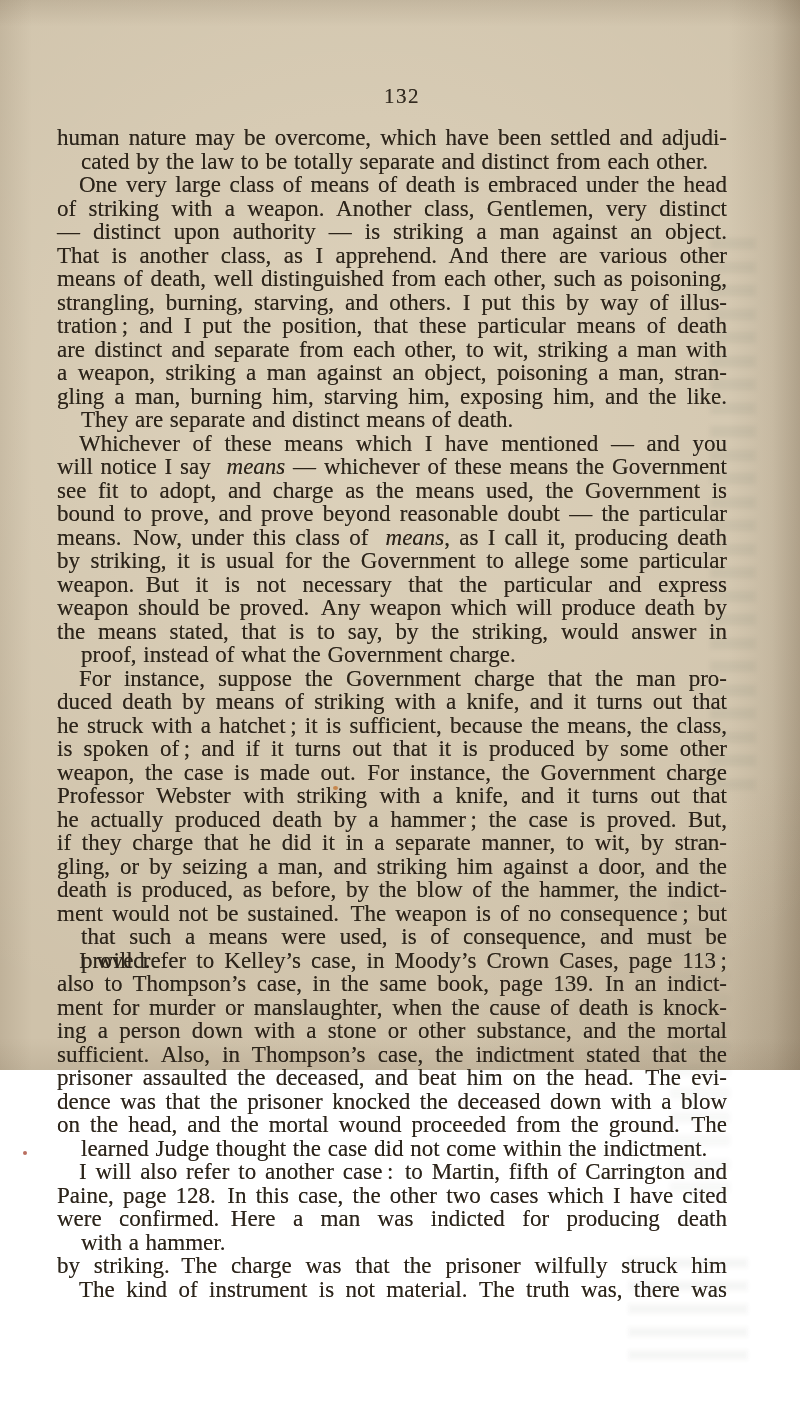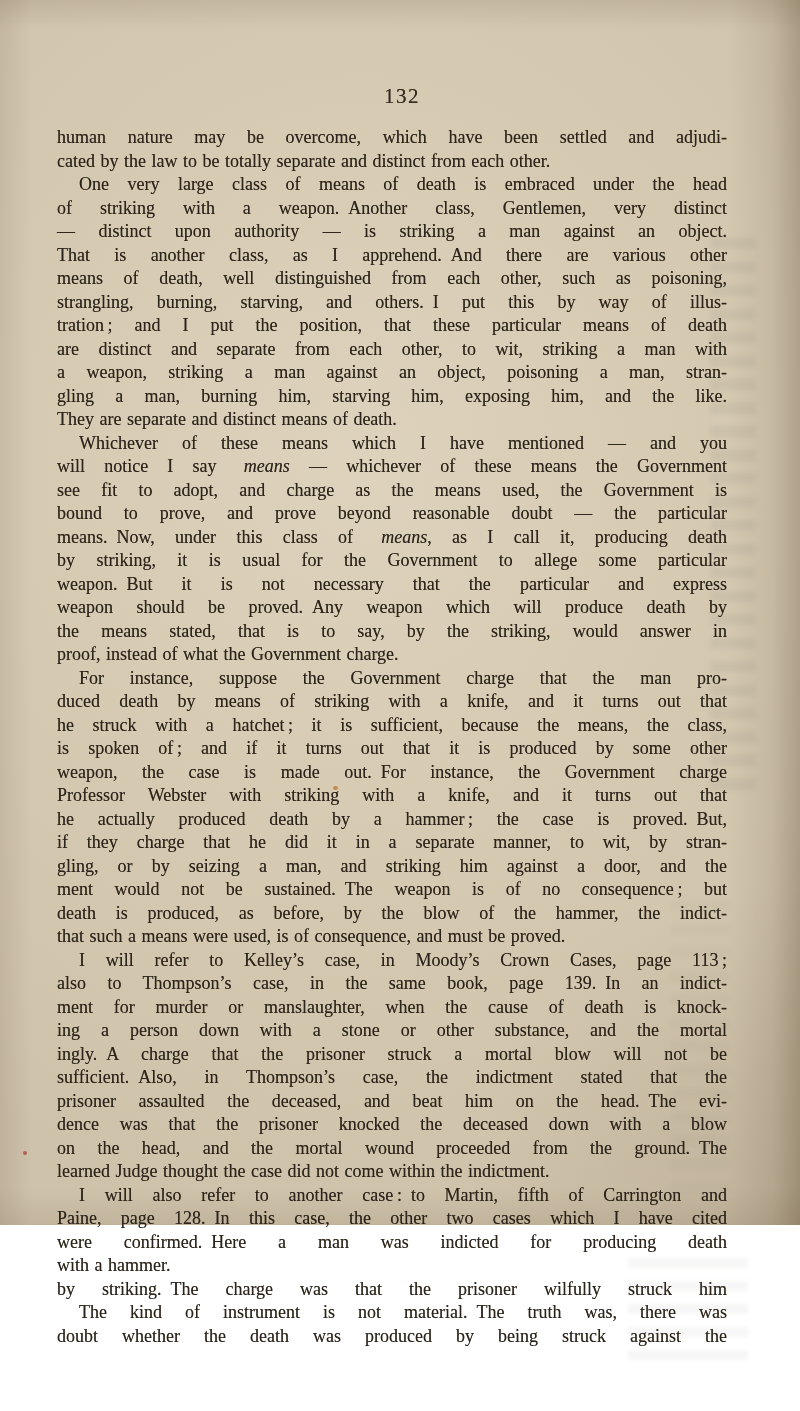--- a/index.html
+++ b/index.html
@@ -2,49 +2,49 @@
 <html><head>
 <meta charset="utf-8">
 <style>
   html,body{margin:0;padding:0;}
   body{
     width:800px;height:1411px;overflow:hidden;
     font-family:"Liberation Serif","DejaVu Serif",serif;
     --paper:#cfc2aa; --ink:#2c241a;
   }
   .page{
-    position:relative;width:800px;height:1225px;
+    position:relative;width:800px;height:1070px;
     background:
       radial-gradient(120% 90% at 45% 38%, rgba(255,248,230,0.30) 0%, rgba(255,248,230,0.12) 40%, rgba(0,0,0,0) 70%),
       linear-gradient(to left, rgba(82,62,38,0.32) 0%, rgba(82,62,38,0.12) 3.5%, rgba(0,0,0,0) 9%),
       linear-gradient(to right, rgba(82,62,38,0.12) 0%, rgba(0,0,0,0) 4%),
       linear-gradient(to bottom, rgba(82,62,38,0.15) 0%, rgba(0,0,0,0) 2.5%),
       linear-gradient(to top, rgba(82,62,38,0.10) 0%, rgba(0,0,0,0) 3%),
       radial-gradient(60% 40% at 100% 100%, rgba(82,62,38,0.12), rgba(0,0,0,0) 70%),
       var(--paper);
     color:var(--ink);
   }
   .folio{
     position:absolute;top:84px;left:67px;width:670px;
     text-align:center;font-size:21px;letter-spacing:1.5px;
     color:#332b20;text-shadow:0 0 .6px rgba(44,36,26,.65);
   }
   .textblock{
     position:absolute;top:126px;left:57px;width:670px;
-    font-size:18px;line-height:23.5px;word-spacing:1px;
+    font-size:23px;line-height:23.5px;word-spacing:1px;
     color:var(--ink);text-shadow:0 0 .5px rgba(44,36,26,.55);
   }
   .para{margin:0;}
   .para .line:first-child{text-indent:22px;}
   .para.noindent .line:first-child{text-indent:0;}
   .line{
     height:23.5px;line-height:23.5px;
     text-align:justify;text-align-last:justify;
   }
-  .line.end{text-align-last:left;}
+  .line.end{text-align-last:left;margin-left:24px;}
   .seg.it{font-style:italic;margin-left:8px;}
   
   .speck{position:absolute;border-radius:50%;}
   .speck-orange{left:333px;top:786px;width:5px;height:4px;background:#c47a3a;opacity:.85;}
   .speck-red{left:23px;top:1151px;width:4px;height:4px;background:#a84a38;opacity:.8;}
   
   .bleed{position:absolute;pointer-events:none;filter:blur(2px);}
   .bleed-1{right:44px;top:238px;width:46px;height:560px;
     background:repeating-linear-gradient(to bottom, rgba(95,102,92,0.08) 0 11px, rgba(0,0,0,0) 11px 23.5px);}
   .bleed-2{right:52px;top:1258px;width:120px;height:110px;opacity:.8;
@@ -90,46 +90,44 @@
       <div class="para">
         <div class="line"><span class="seg">For instance, suppose the Government charge that the man pro-</span></div>
         <div class="line"><span class="seg">duced death by means of striking with a knife, and it turns out that</span></div>
         <div class="line"><span class="seg">he struck with a hatchet ; it is sufficient, because the means, the class,</span></div>
         <div class="line"><span class="seg">is spoken of ; and if it turns out that it is produced by some other</span></div>
         <div class="line"><span class="seg">weapon, the case is made out. For instance, the Government charge</span></div>
         <div class="line"><span class="seg">Professor Webster with striking with a knife, and it turns out that</span></div>
         <div class="line"><span class="seg">he actually produced death by a hammer ; the case is proved. But,</span></div>
         <div class="line"><span class="seg">if they charge that he did it in a separate manner, to wit, by stran-</span></div>
         <div class="line"><span class="seg">gling, or by seizing a man, and striking him against a door, and the</span></div>
+        <div class="line"><span class="seg">death is produced, as before, by the blow of the hammer, the indict-</span></div>
         <div class="line"><span class="seg">ment would not be sustained. The weapon is of no consequence ; but</span></div>
-        <div class="line"><span class="seg">death is produced, as before, by the blow of the hammer, the indict-</span></div>
         <div class="line end"><span class="seg">that such a means were used, is of consequence, and must be proved.</span></div>
       </div>
       <div class="para">
         <div class="line"><span class="seg">I will refer to Kelley’s case, in Moody’s Crown Cases, page 113 ;</span></div>
         <div class="line"><span class="seg">also to Thompson’s case, in the same book, page 139. In an indict-</span></div>
         <div class="line"><span class="seg">ment for murder or manslaughter, when the cause of death is knock-</span></div>
         <div class="line"><span class="seg">ing a person down with a stone or other substance, and the mortal</span></div>
-        <div class="line"><span class="seg">ingly. A charge that the prisoner struck a mortal blow will not be</span></div>
         <div class="line"><span class="seg">sufficient. Also, in Thompson’s case, the indictment stated that the</span></div>
         <div class="line"><span class="seg">prisoner assaulted the deceased, and beat him on the head. The evi-</span></div>
         <div class="line"><span class="seg">dence was that the prisoner knocked the deceased down with a blow</span></div>
         <div class="line"><span class="seg">on the head, and the mortal wound proceeded from the ground. The</span></div>
         <div class="line end"><span class="seg">learned Judge thought the case did not come within the indictment.</span></div>
       </div>
       <div class="para">
         <div class="line"><span class="seg">I will also refer to another case : to Martin, fifth of Carrington and</span></div>
         <div class="line"><span class="seg">Paine, page 128. In this case, the other two cases which I have cited</span></div>
         <div class="line"><span class="seg">were confirmed. Here a man was indicted for producing death</span></div>
         <div class="line end"><span class="seg">with a hammer.</span></div>
         <div class="line"><span class="seg">by striking. The charge was that the prisoner wilfully struck him</span></div>
       </div>
       <div class="para">
         <div class="line"><span class="seg">The kind of instrument is not material. The truth was, there was</span></div>
-        <div class="line"><span class="seg">doubt whether the death was produced by being struck against the</span></div>
       </div>
     </div>
   <div class="speck speck-orange"></div>
   <div class="speck speck-red"></div>
   <div class="bleed bleed-1"></div>
   <div class="bleed bleed-2"></div>
   <div class="bleed bleed-3"></div>
 </div>
 
 </body></html>

